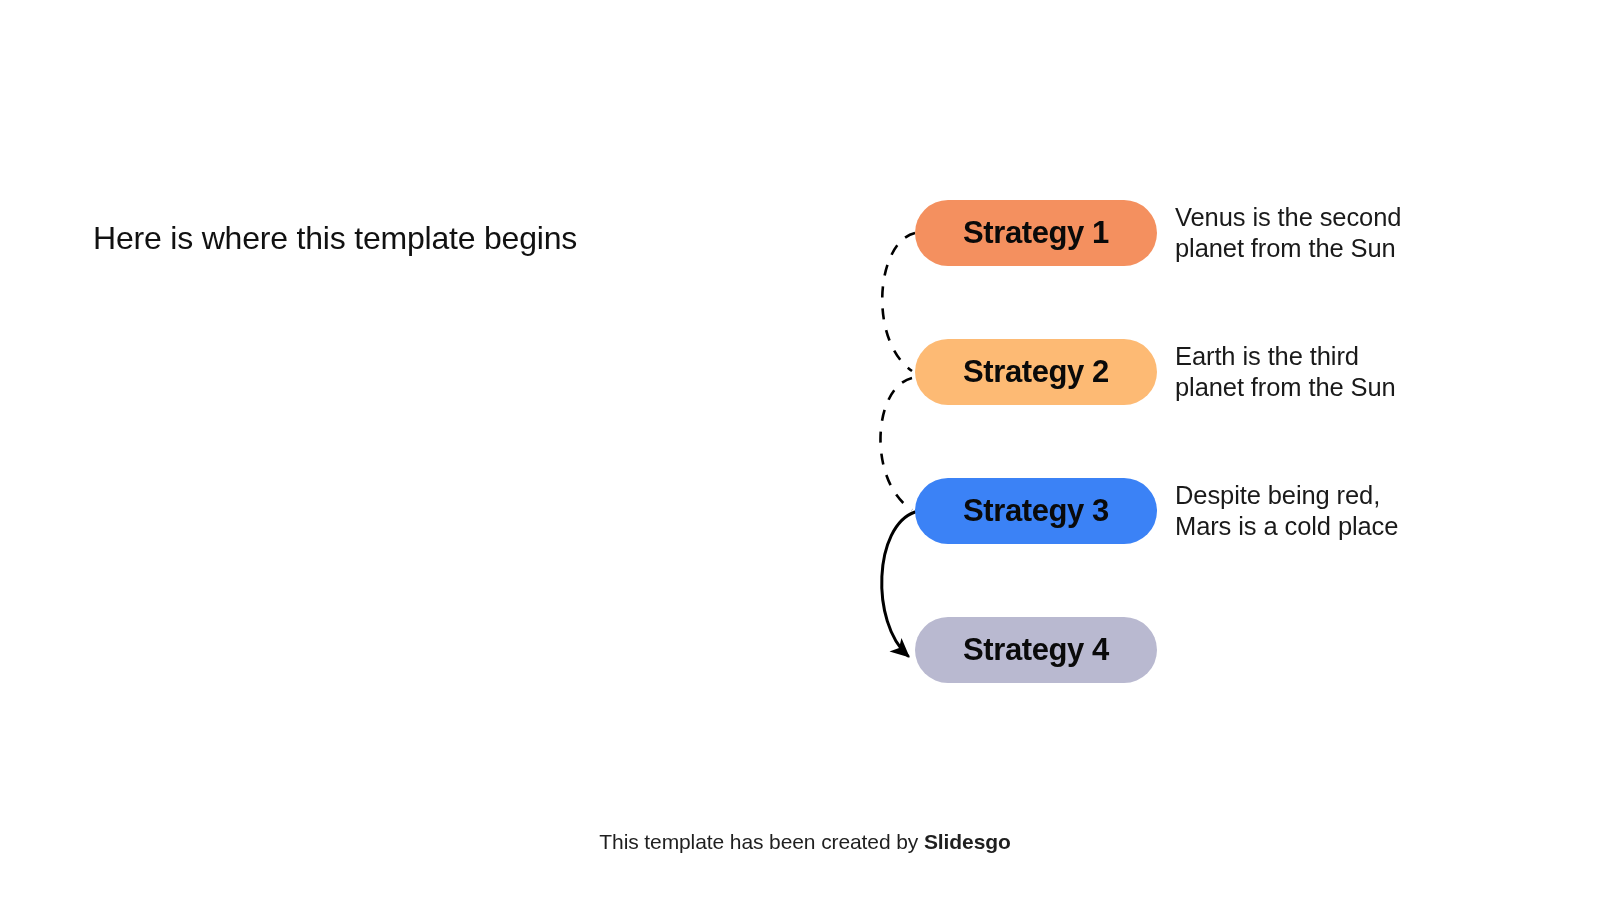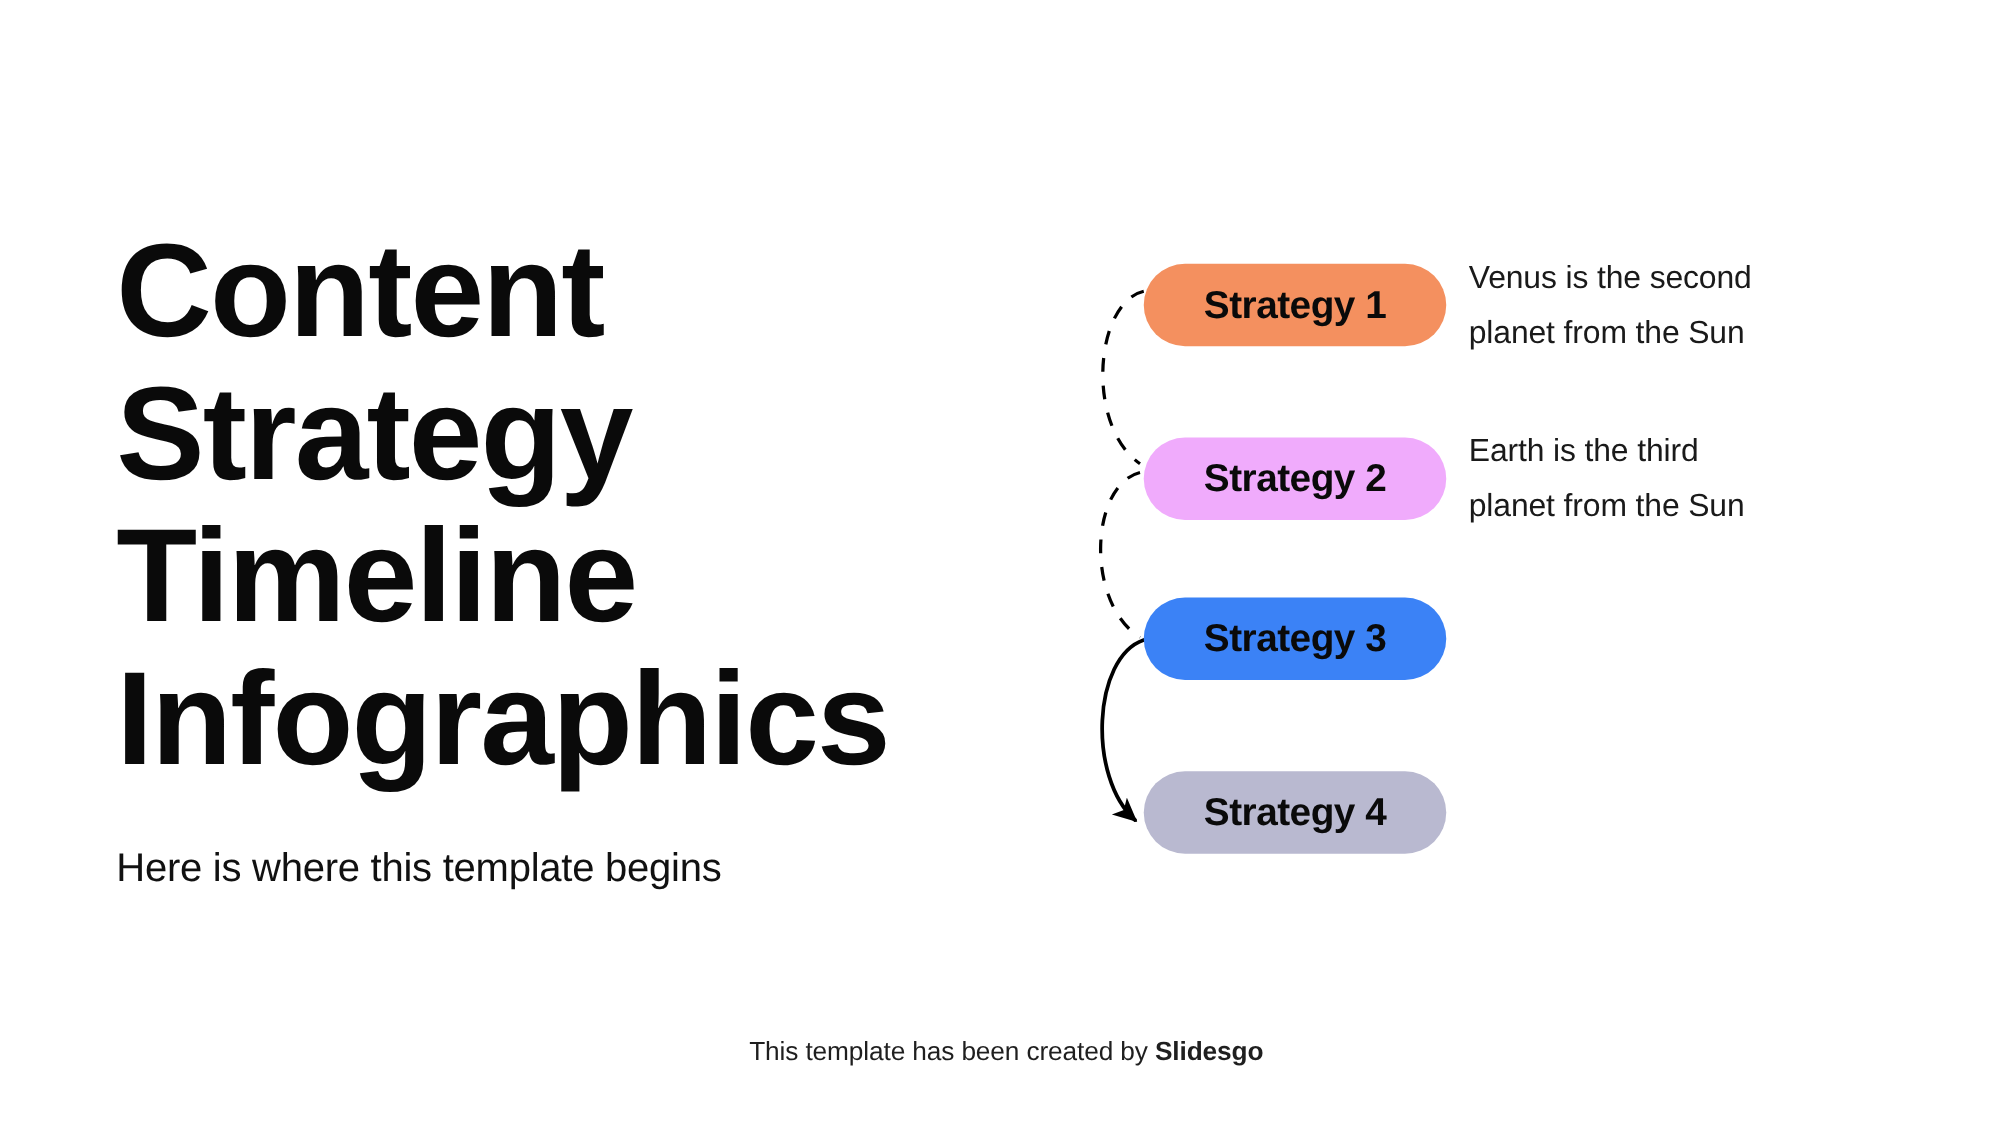--- a/index.html
+++ b/index.html
@@ -67,21 +67,21 @@
     flex:0 0 auto;
   }
   .step-pill-label {
     font-size:31px;
     font-weight:bold;
     color:#0a0a0a;
     letter-spacing:-0.4px;
   }
   .step-desc {
     font-size:25.5px;
-    line-height:44px;
+    line-height:31px;
     color:#1a1a1a;
     white-space:pre-line;
     letter-spacing:-0.1px;
   }
 
   
   #footer {
     position:absolute;
     left:10px; right:0;
     top:830px;
@@ -91,24 +91,20 @@
     letter-spacing:-0.1px;
   }
   #footer-brand { font-weight:bold; }
 </style>
 </head>
 <body>
 
 <div id="slide">
 
   <div id="left-block">
-    <h1 id="page-title">Content
-Strategy
-Timeline
-Infographics</h1>
     <p id="page-subtitle">Here is where this template begins</p>
   </div>
 
   <div id="timeline">
 
     <svg id="connector-svg" viewBox="0 0 640 490">
       <defs>
         <marker id="arrowhead" markerWidth="7" markerHeight="7" refX="5.6" refY="3" orient="auto" markerUnits="strokeWidth">
           <path d="M0,0 L6.4,3 L0,6 L1.6,3 Z" fill="#000000"></path>
         </marker>
@@ -123,31 +119,33 @@
 
     <div class="step-row" style="top:10px;">
       <div class="step-pill" style="background:#F4905F;">
         <span class="step-pill-label">Strategy 1</span>
       </div>
       <div class="step-desc">Venus is the second
 planet from the Sun</div>
     </div>
 
     <div class="step-row" style="top:149px;">
-      <div class="step-pill" style="background:#f0abfc;">
+      <div class="step-pill" style="background:#fdba74;">
         <span class="step-pill-label">Strategy 2</span>
       </div>
       <div class="step-desc">Earth is the third
 planet from the Sun</div>
     </div>
 
     <div class="step-row" style="top:288px;">
       <div class="step-pill" style="background:#3b82f6;">
         <span class="step-pill-label">Strategy 3</span>
       </div>
+      <div class="step-desc">Despite being red,
+Mars is a cold place</div>
     </div>
 
     <div class="step-row" style="top:427px;">
       <div class="step-pill" style="background:#B9B9D0;">
         <span class="step-pill-label">Strategy 4</span>
       </div>
     </div>
 
   </div>
 

